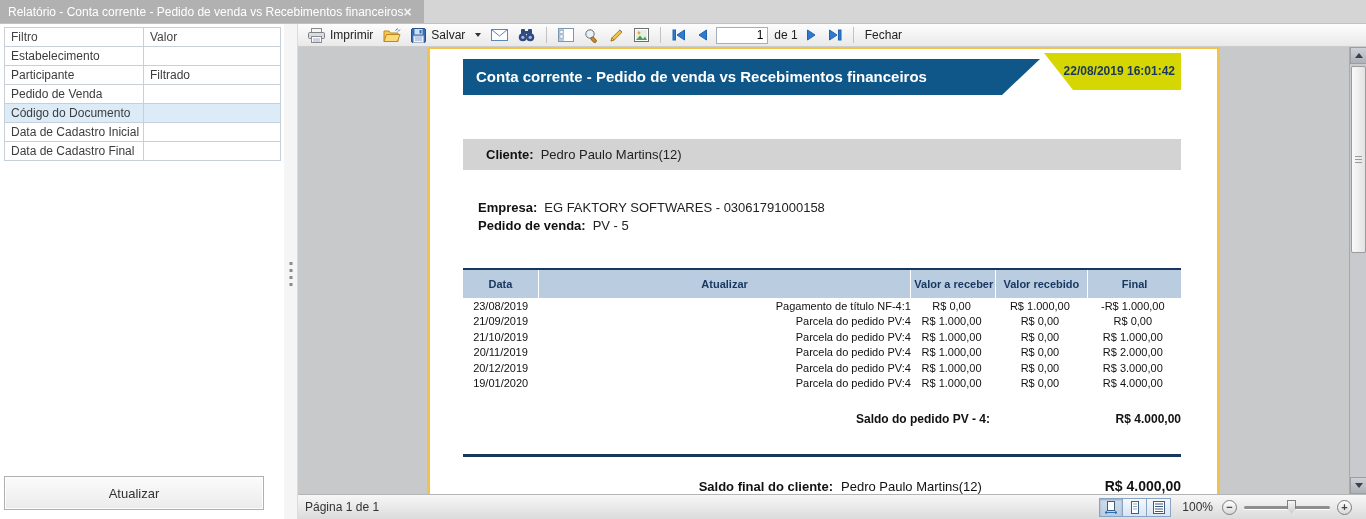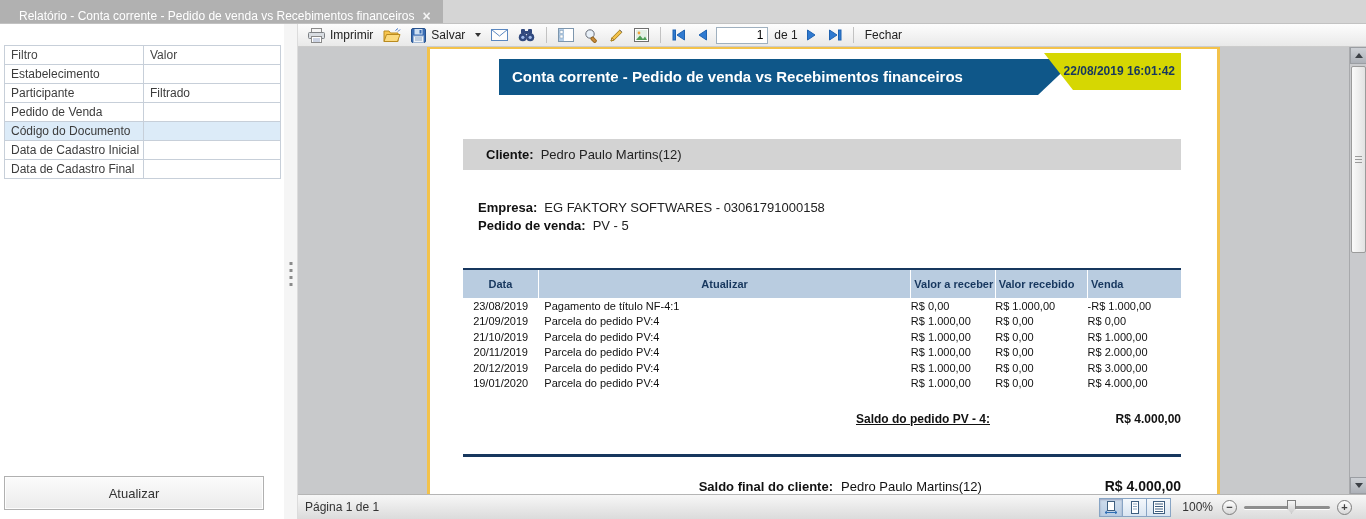--- a/index.html
+++ b/index.html
@@ -6,29 +6,29 @@
     --header-blue:#0f5789; --badge-yellow:#d6d702; --navy-text:#17375e;
     --table-header-bg:#b9cce0; --page-edge-yellow:#f3c24b; --preview-gray:#c8c9cb;
     --selected-row:#dcebf8; --cliente-band-gray:#d3d3d3; --nav-blue:#2f7ad1;
   }
   *{box-sizing:border-box; margin:0; padding:0;}
   html,body{width:1366px; height:519px; overflow:hidden;}
   body{font-family:"Liberation Sans","DejaVu Sans",sans-serif; background:#fff; position:relative; font-size:12px; color:#222;}
 
   
   .tabbar{height:24px; background:#d5d5d5; display:flex; align-items:stretch; border-bottom:1px solid #c2c2c2;}
-  .tab{background:#b1b1b1; color:#fff; display:flex; align-items:flex-end; gap:8px; padding:0 12px 0 19px; font-size:12px;}
+  .tab{background:#b1b1b1; color:#fff; display:flex; align-items:center; gap:0; padding:0 12px 0 8px; font-size:12px;}
   .tab-close{color:#f3f3f3; font-size:14px; font-weight:bold; cursor:default; line-height:1;}
 
   
   .main{display:flex; height:495px;}
 
   
   .filter-panel{width:284px; background:#fff; position:relative; flex:none;}
-  .filter-grid{border-collapse:collapse; width:277px; margin:21px 0 0 4px; font-size:12px; color:#3c3c3c; table-layout:fixed;}
+  .filter-grid{border-collapse:collapse; width:277px; margin:3px 0 0 4px; font-size:12px; color:#3c3c3c; table-layout:fixed;}
   .filter-grid td{border:1px solid #c7cfd9; height:19px; padding:1px 6px; white-space:nowrap; overflow:hidden;}
   .filter-grid col.c1{width:139px;}
   .filter-grid tr.hdr td{color:#444; background:#fff;}
   .filter-grid tr.selected td{background:var(--selected-row);}
   .atualizar-btn{position:absolute; left:4px; right:20px; bottom:9px; height:34px; font-size:13px; color:#333;
     background:linear-gradient(#fbfbfb,#ebebeb); border:1px solid #b0b0b0; box-shadow:inset 0 0 0 1px #fdfdfd;
     font-family:inherit;}
 
   
   .splitter{width:14px; background:#f5f5f5; border-right:1px solid #dcdcdc; position:relative; flex:none;}
@@ -46,43 +46,43 @@
   .caret-down{width:0; height:0; border-left:3.5px solid transparent; border-right:3.5px solid transparent; border-top:4px solid #333; display:inline-block;}
   .page-input{width:52px; height:17px; border:1px solid #9fb0bf; text-align:right; font-size:12px; padding-right:4px; font-family:inherit;}
   .icon{display:inline-flex; align-items:center; line-height:0;}
 
   
   .preview{flex:1; background:var(--preview-gray); position:relative; overflow:hidden;}
   .page{position:absolute; left:129px; top:0; width:793px; height:620px; background:#fff;
     border-left:3px solid var(--page-edge-yellow); border-right:3px solid var(--page-edge-yellow); border-top:2px solid var(--page-edge-yellow);}
   .page-inner{padding:0 36px 0 33px; height:100%;}
 
-  .band-row{position:relative; margin-top:4px; height:42px;margin-left:36px;}
+  .band-row{position:relative; margin-top:4px; height:42px;}
   .band-blue{position:absolute; left:0; top:6px; height:36px; width:577px; background:var(--header-blue);
     clip-path:polygon(0 0,100% 0,calc(100% - 38px) 100%,0 100%);
     color:#fff; font-weight:bold; font-size:15px; line-height:36px; padding-left:13px; white-space:nowrap;}
   .band-badge{position:absolute; right:0; top:0; height:37px; width:137px; background:var(--badge-yellow);
     clip-path:polygon(0 0,100% 0,100% 100%,29px 100%);
     color:var(--navy-text); font-weight:bold; font-size:12px; line-height:37px; text-align:right; padding-right:6px;}
 
   .cliente-band{margin-top:44px; height:31px; background:var(--cliente-band-gray); font-size:13px; line-height:31px; padding-left:23px; white-space:nowrap;}
   .lbl{font-weight:bold; color:#111;}
   .val{color:#222; padding-left:7px;}
 
   .empresa-block{margin-top:29px; padding-left:15px; font-size:13px; line-height:18px;}
 
   .rtable{margin-top:33px; width:100%; border-collapse:collapse; table-layout:fixed; font-size:11px;}
   .rtable thead tr{background:var(--table-header-bg); border-top:2px solid var(--navy-text); height:29px;}
   .rtable th{font-weight:bold; color:var(--navy-text); white-space:nowrap; overflow:hidden; border-left:1px solid #fff; padding:0 3px;}
   .rtable th:first-child{border-left:none;}
   .rtable td{height:15.5px; white-space:nowrap; overflow:hidden; color:#111; padding:0;}
-  .ct{text-align:center;} .rt{text-align:left; padding-right:3px !important;} .lt{text-align:left; padding-left:6px !important;}
+  .ct{text-align:center;} .rt{text-align:center; padding-right:3px !important;} .lt{text-align:right; padding-left:6px !important;}
 
   .saldo-pedido{margin-top:21px; display:flex; font-size:12px; font-weight:bold; color:#111;}
-  .sp-label{width:527px; text-align:right;text-decoration:underline;}
+  .sp-label{width:527px; text-align:right;}
   .sp-value{flex:1; text-align:right;}
 
   .hr-navy{margin-top:28px; height:3px; background:var(--navy-text);}
 
   .saldo-final{margin-top:21px; display:flex; align-items:baseline; font-size:13px; color:#111;}
   .sf-label{width:370px; text-align:right; font-weight:bold;}
   .sf-cliente{padding-left:8px; white-space:nowrap;}
   .sf-value{flex:1; text-align:right; font-weight:bold; font-size:14px;}
 
   
@@ -340,21 +340,21 @@
                 <col style="width:84px">
                 <col style="width:92px">
                 <col style="width:93px">
               </colgroup>
             <thead>
               <tr>
                 <th class="ct">Data</th>
                 <th class="ct">Atualizar</th>
                 <th class="rt">Valor a receber</th>
                 <th class="rt">Valor recebido</th>
-                <th class="rt">Venda</th>
+                <th class="rt">Final</th>
               </tr>
             </thead>
             <tbody>
                 <tr>
     <td class="ct">23/08/2019</td>
     <td class="lt">Pagamento de título NF-4:1</td>
     <td class="rt">R$ 0,00</td>
     <td class="rt">R$ 1.000,00</td>
     <td class="rt">-R$ 1.000,00</td>
   </tr>

